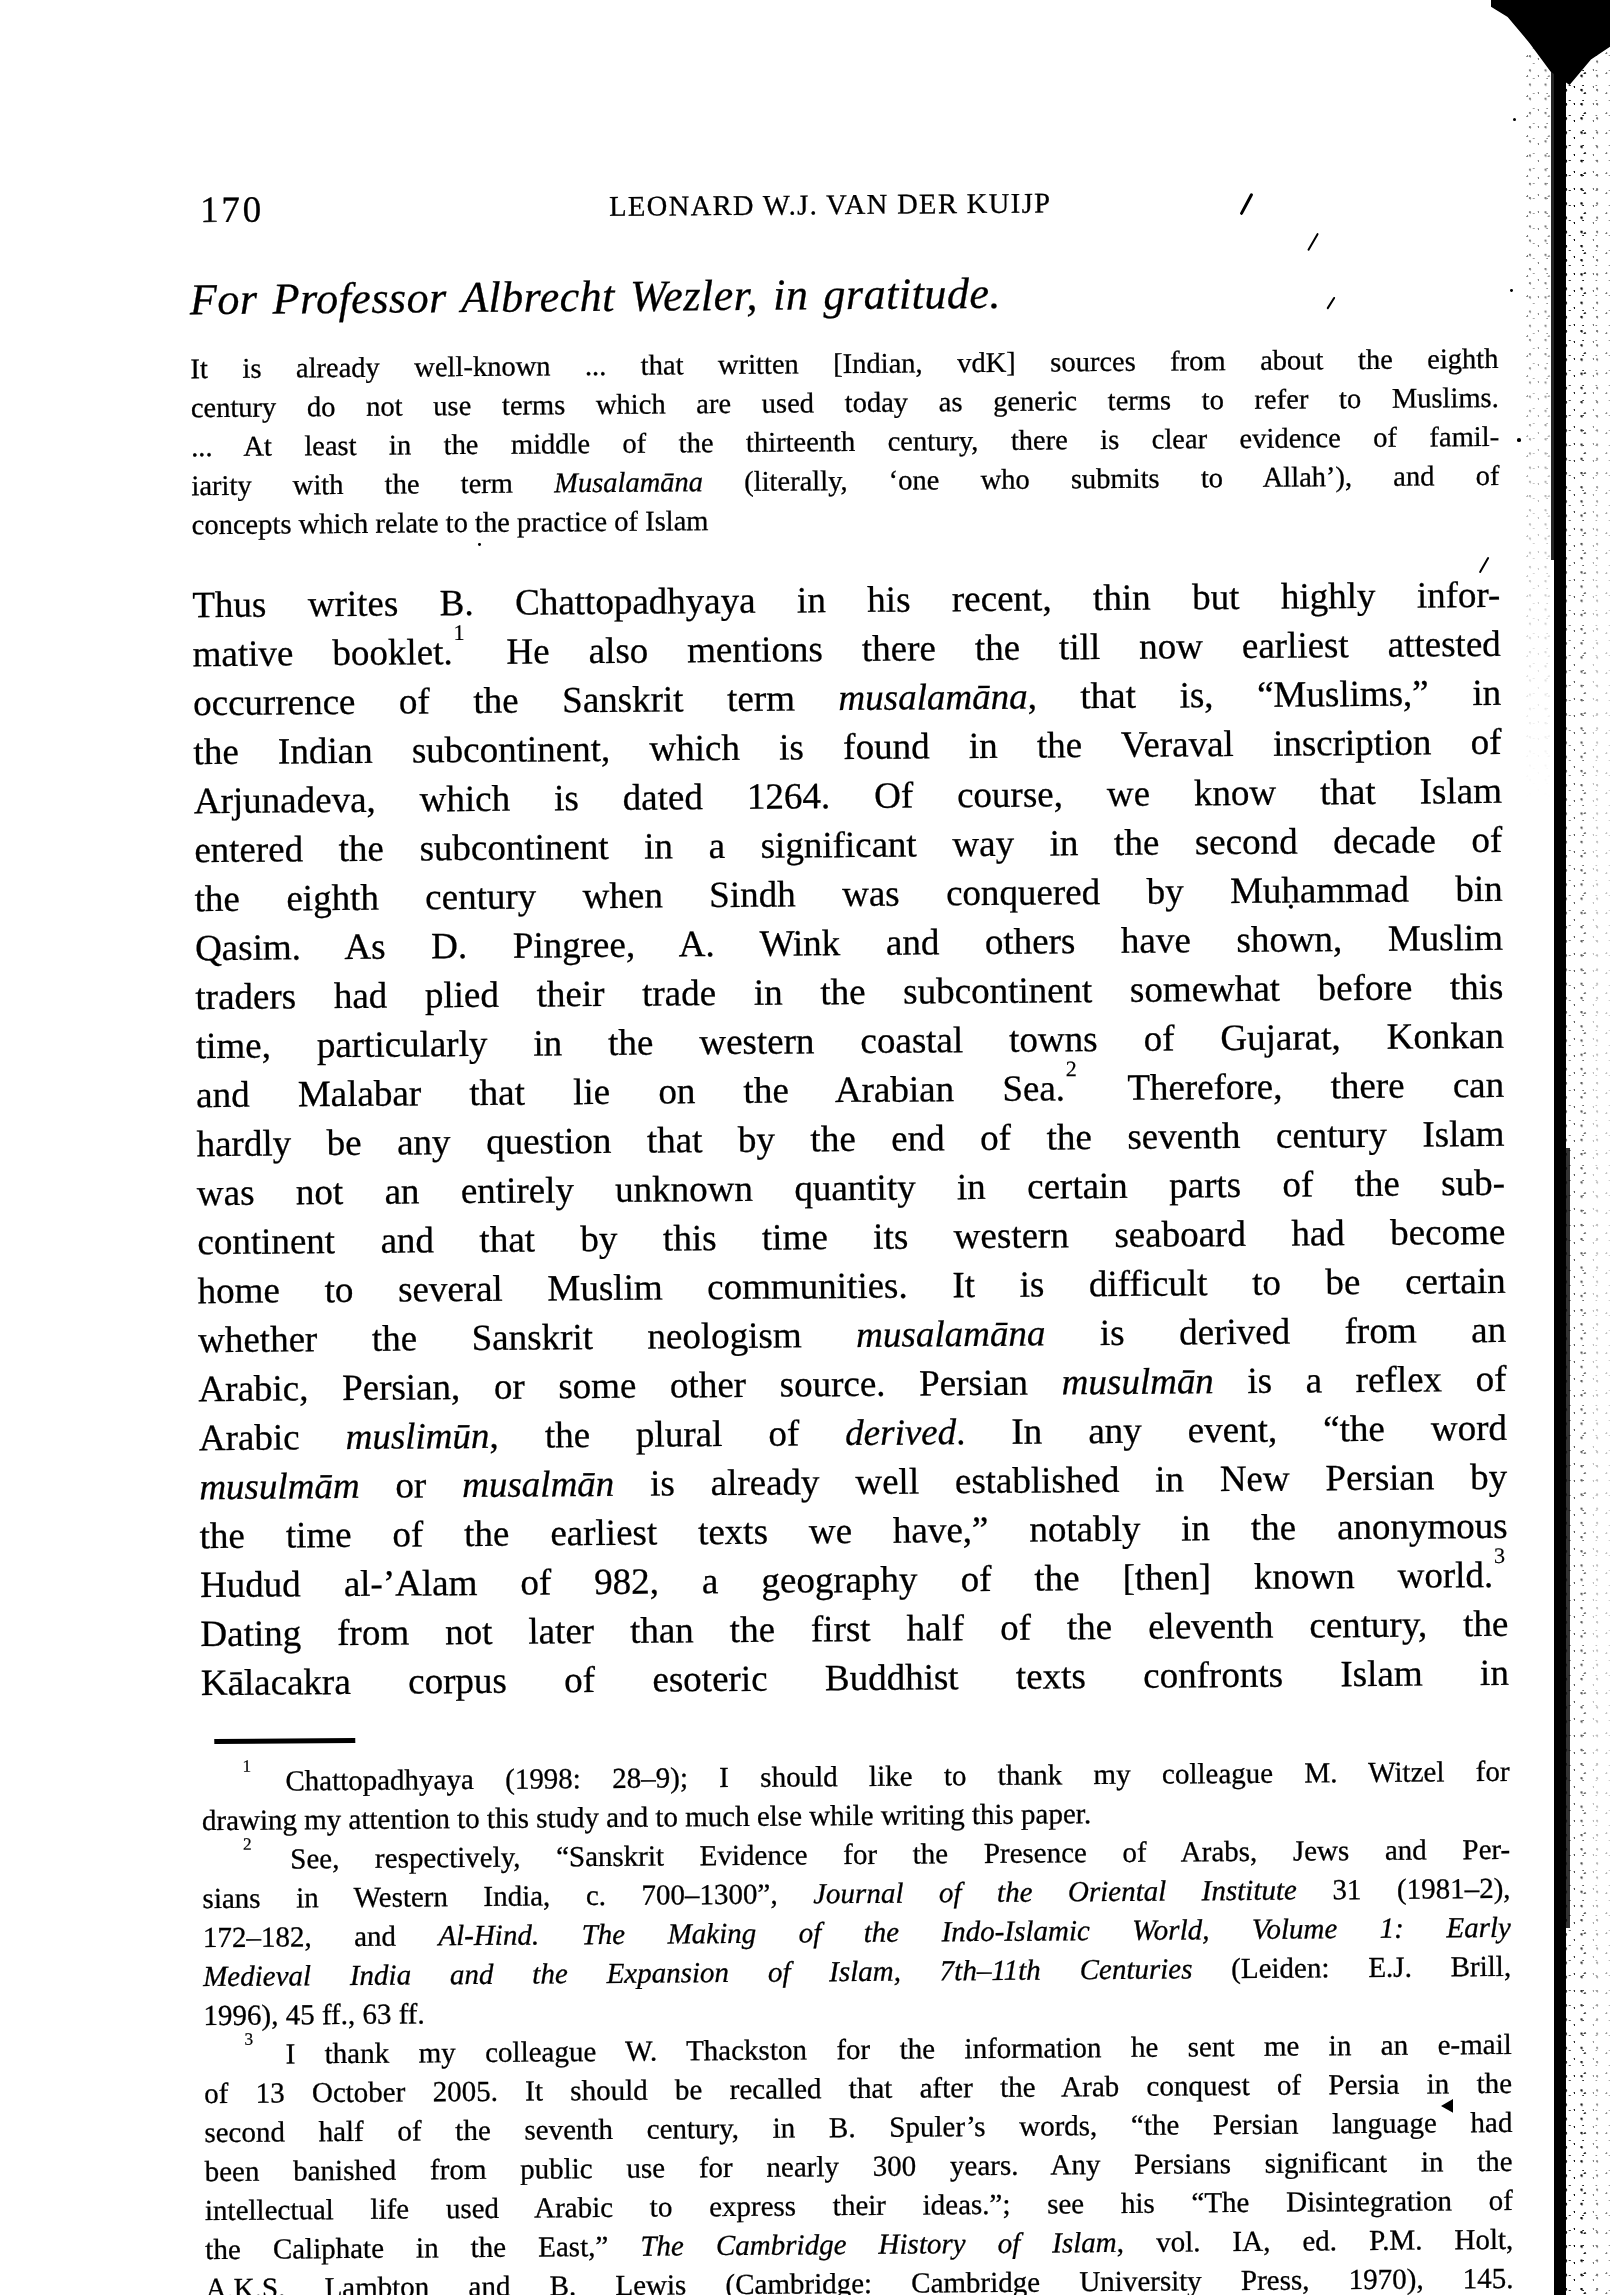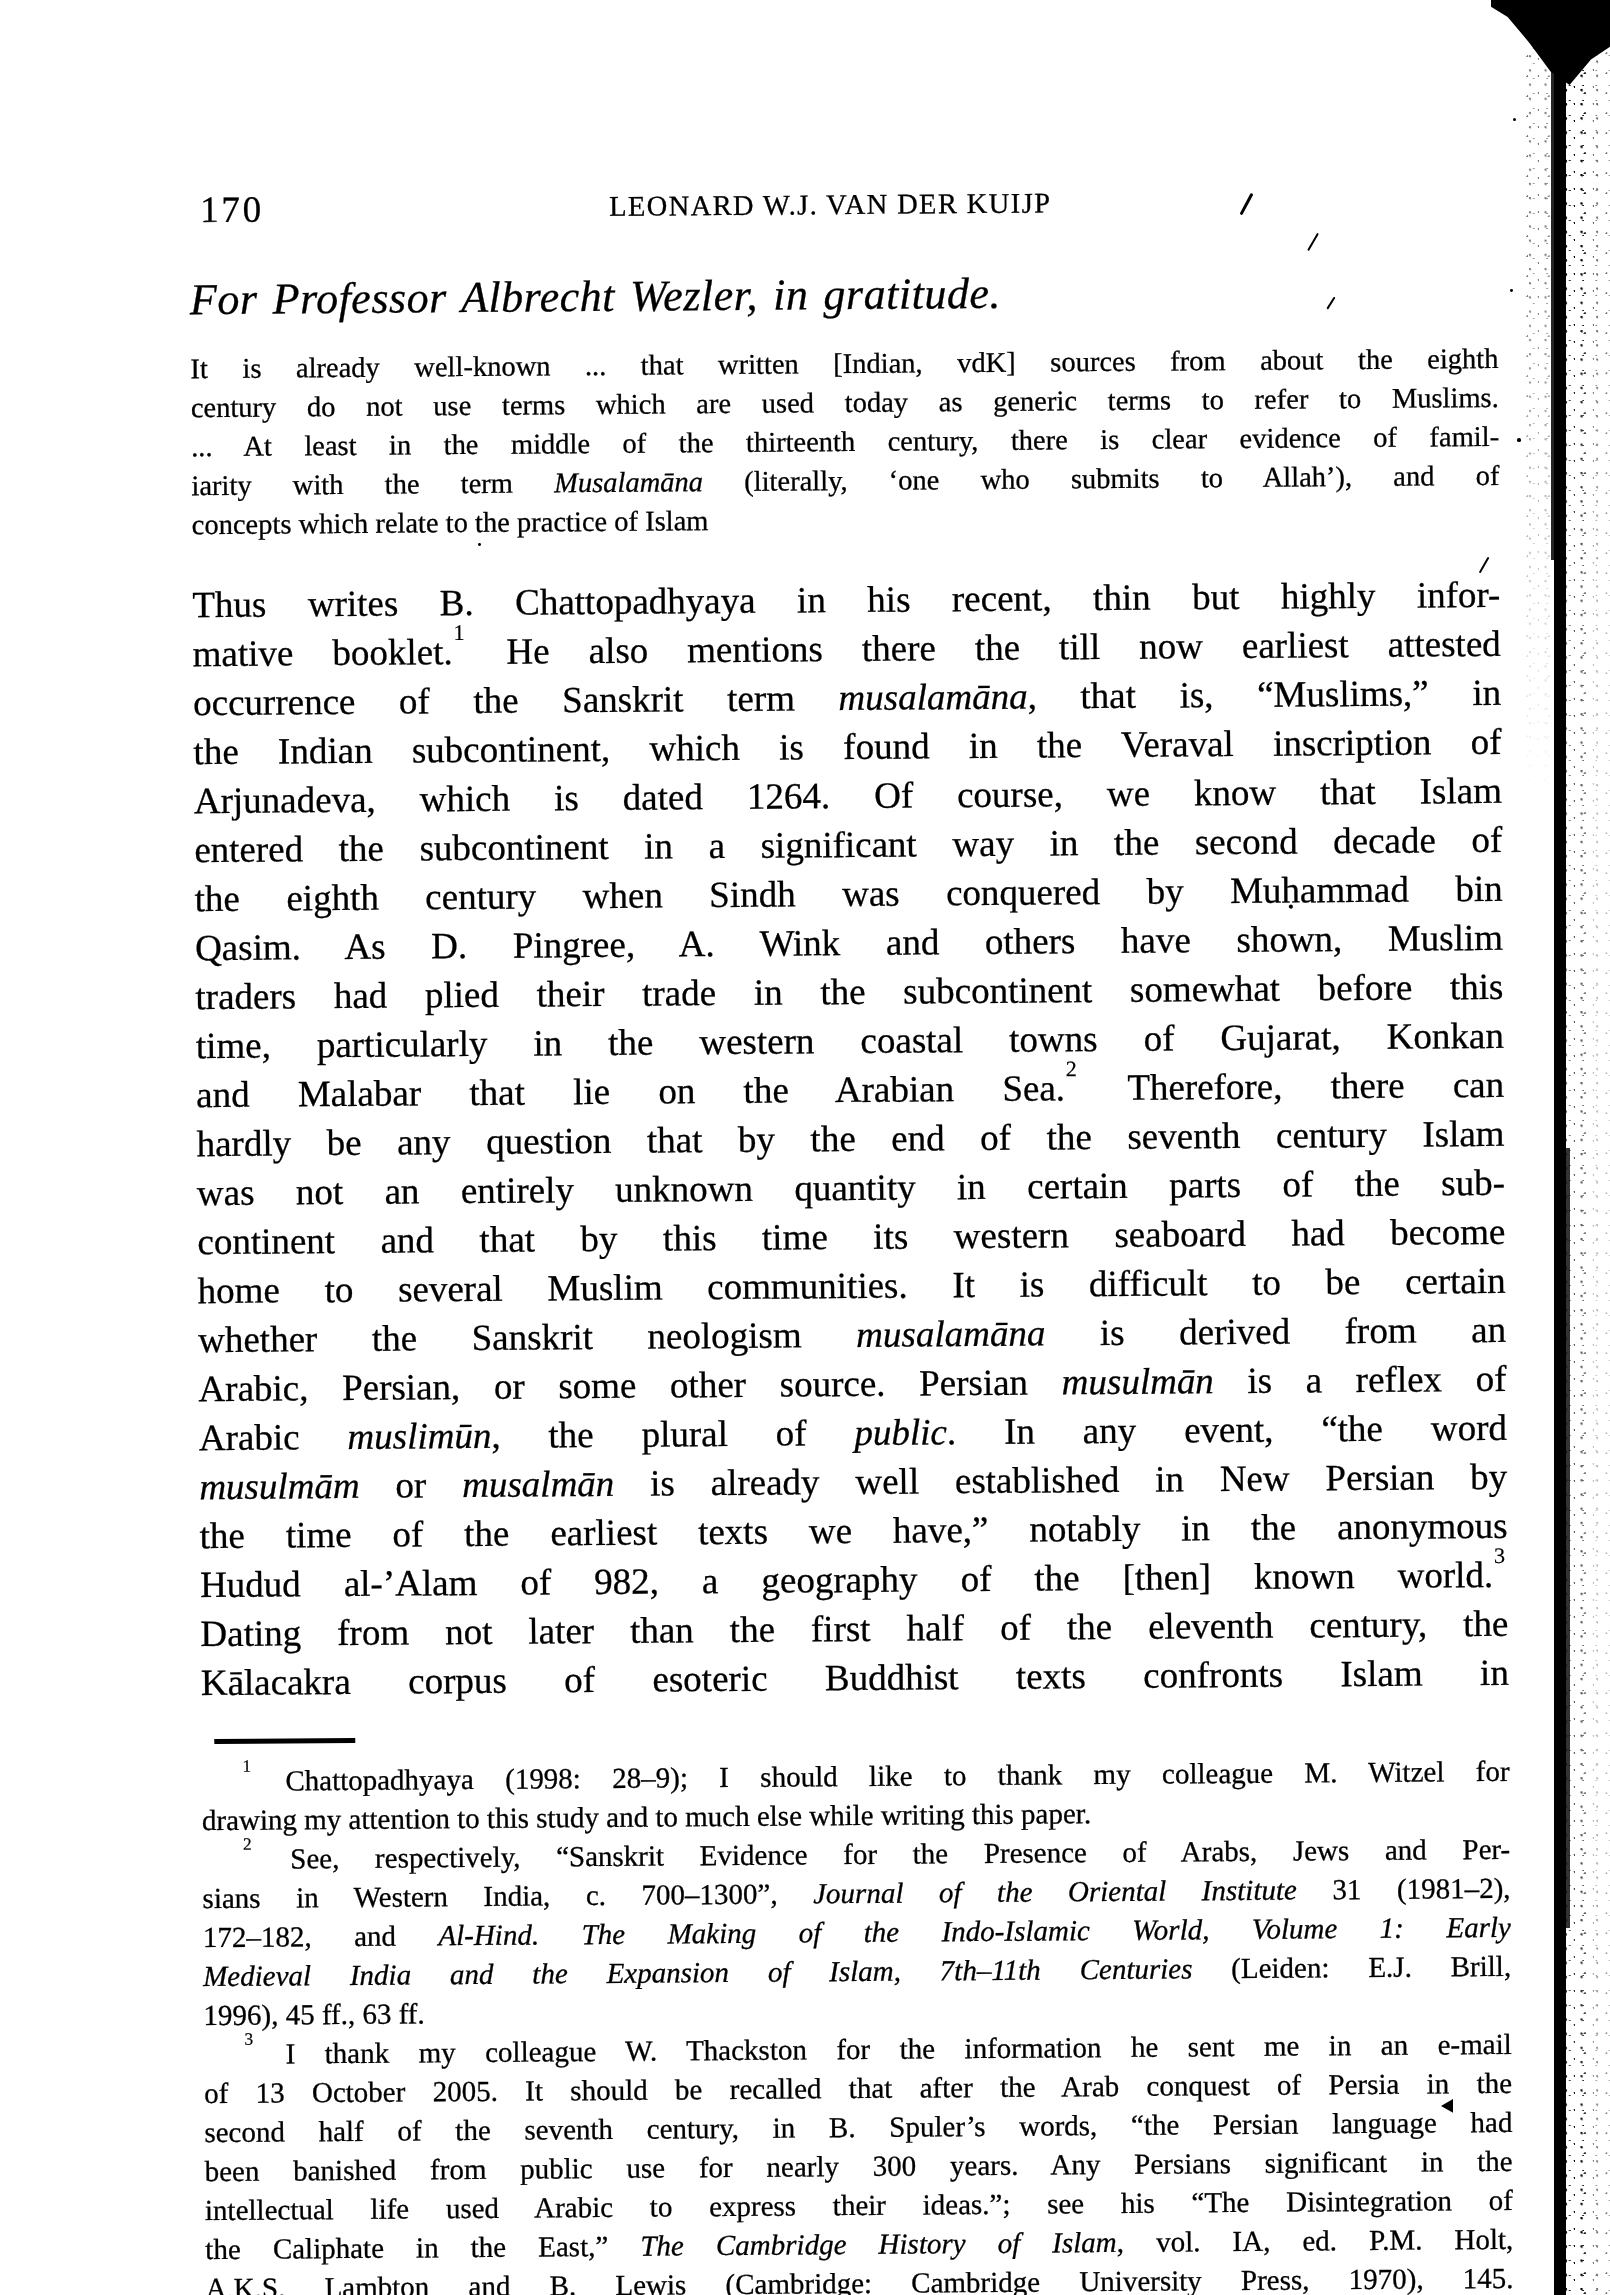--- a/index.html
+++ b/index.html
@@ -97,21 +97,21 @@
         <div class="tline">Qasim. As D. Pingree, A. Wink and others have shown, Muslim</div>
         <div class="tline">traders had plied their trade in the subcontinent somewhat before this</div>
         <div class="tline">time, particularly in the western coastal towns of Gujarat, Konkan</div>
         <div class="tline">and Malabar that lie on the Arabian Sea.<sup>2</sup> Therefore, there can</div>
         <div class="tline">hardly be any question that by the end of the seventh century Islam</div>
         <div class="tline">was not an entirely unknown quantity in certain parts of the sub-</div>
         <div class="tline">continent and that by this time its western seaboard had become</div>
         <div class="tline">home to several Muslim communities. It is difficult to be certain</div>
         <div class="tline">whether the Sanskrit neologism <i>musalamāna</i> is derived from an</div>
         <div class="tline">Arabic, Persian, or some other source. Persian <i>musulmān</i> is a reflex of</div>
-        <div class="tline">Arabic <i>muslimūn</i>, the plural of <i>public</i>. In any event, “the word</div>
+        <div class="tline">Arabic <i>muslimūn</i>, the plural of <i>derived</i>. In any event, “the word</div>
         <div class="tline"><i>musulmām</i> or <i>musalmān</i> is already well established in New Persian by</div>
         <div class="tline">the time of the earliest texts we have,” notably in the anonymous</div>
         <div class="tline">Hudud al-’Alam of 982, a geography of the [then] known world.<sup>3</sup></div>
         <div class="tline">Dating from not later than the first half of the eleventh century, the</div>
         <div class="tline">Kālacakra corpus of esoteric Buddhist texts confronts Islam in</div>
       </div>
 
     <div class="fnrule"></div>
 
     <div class="footnotes">

